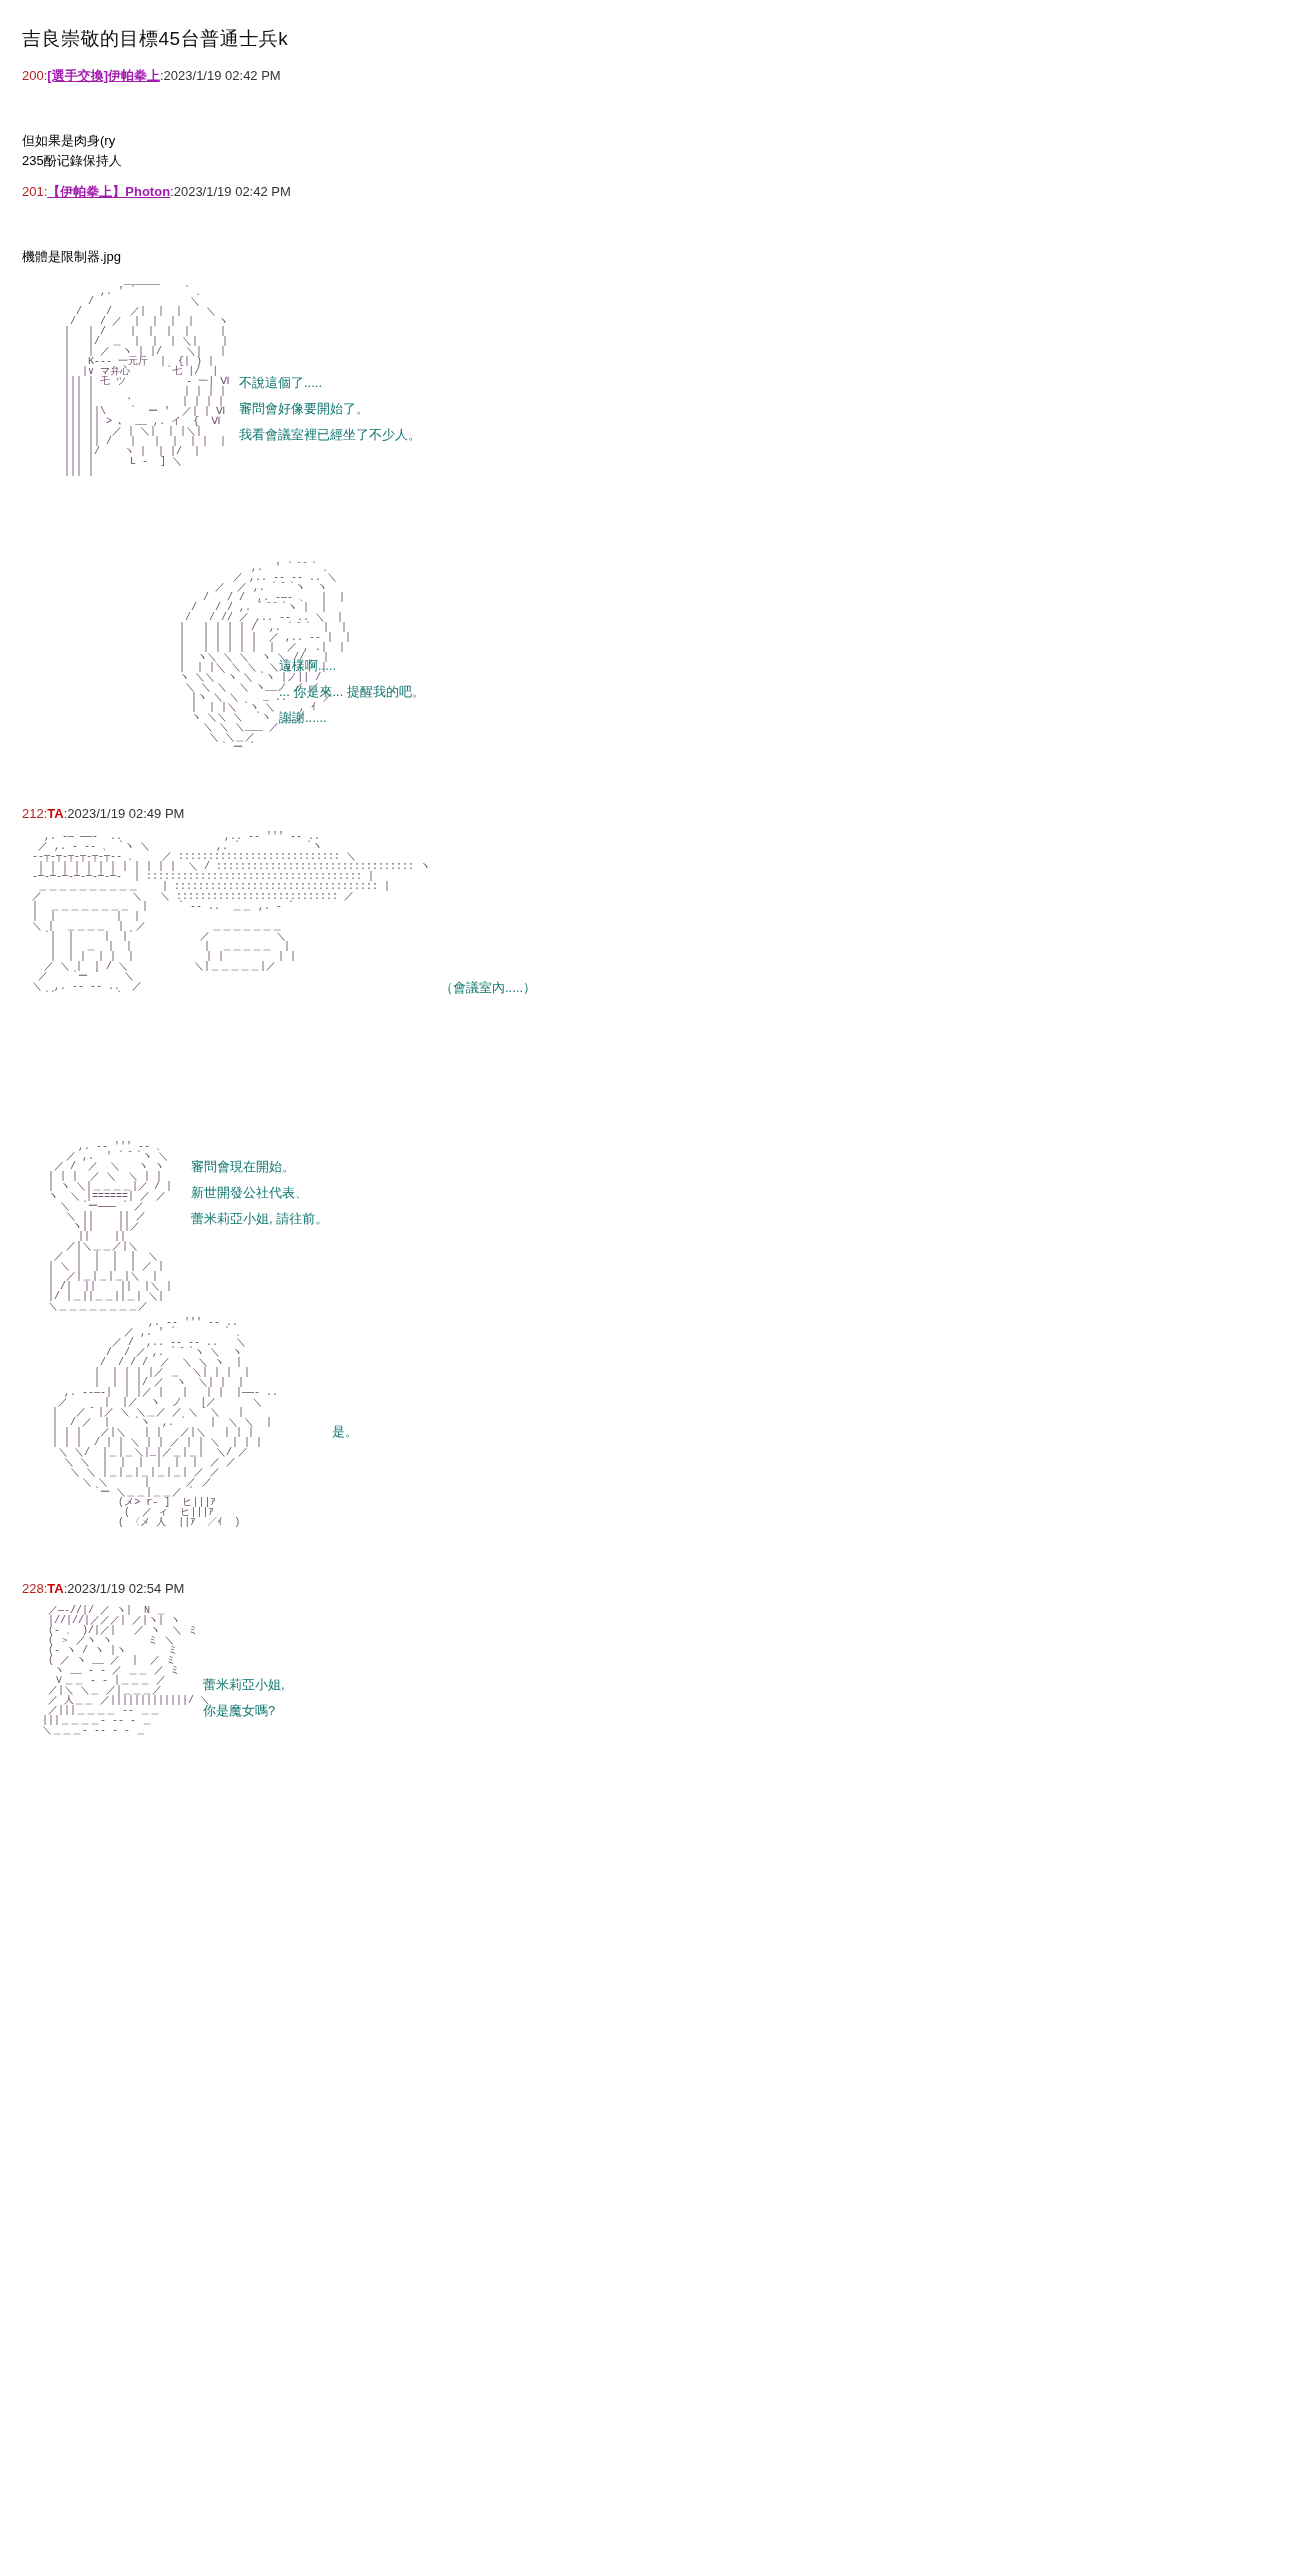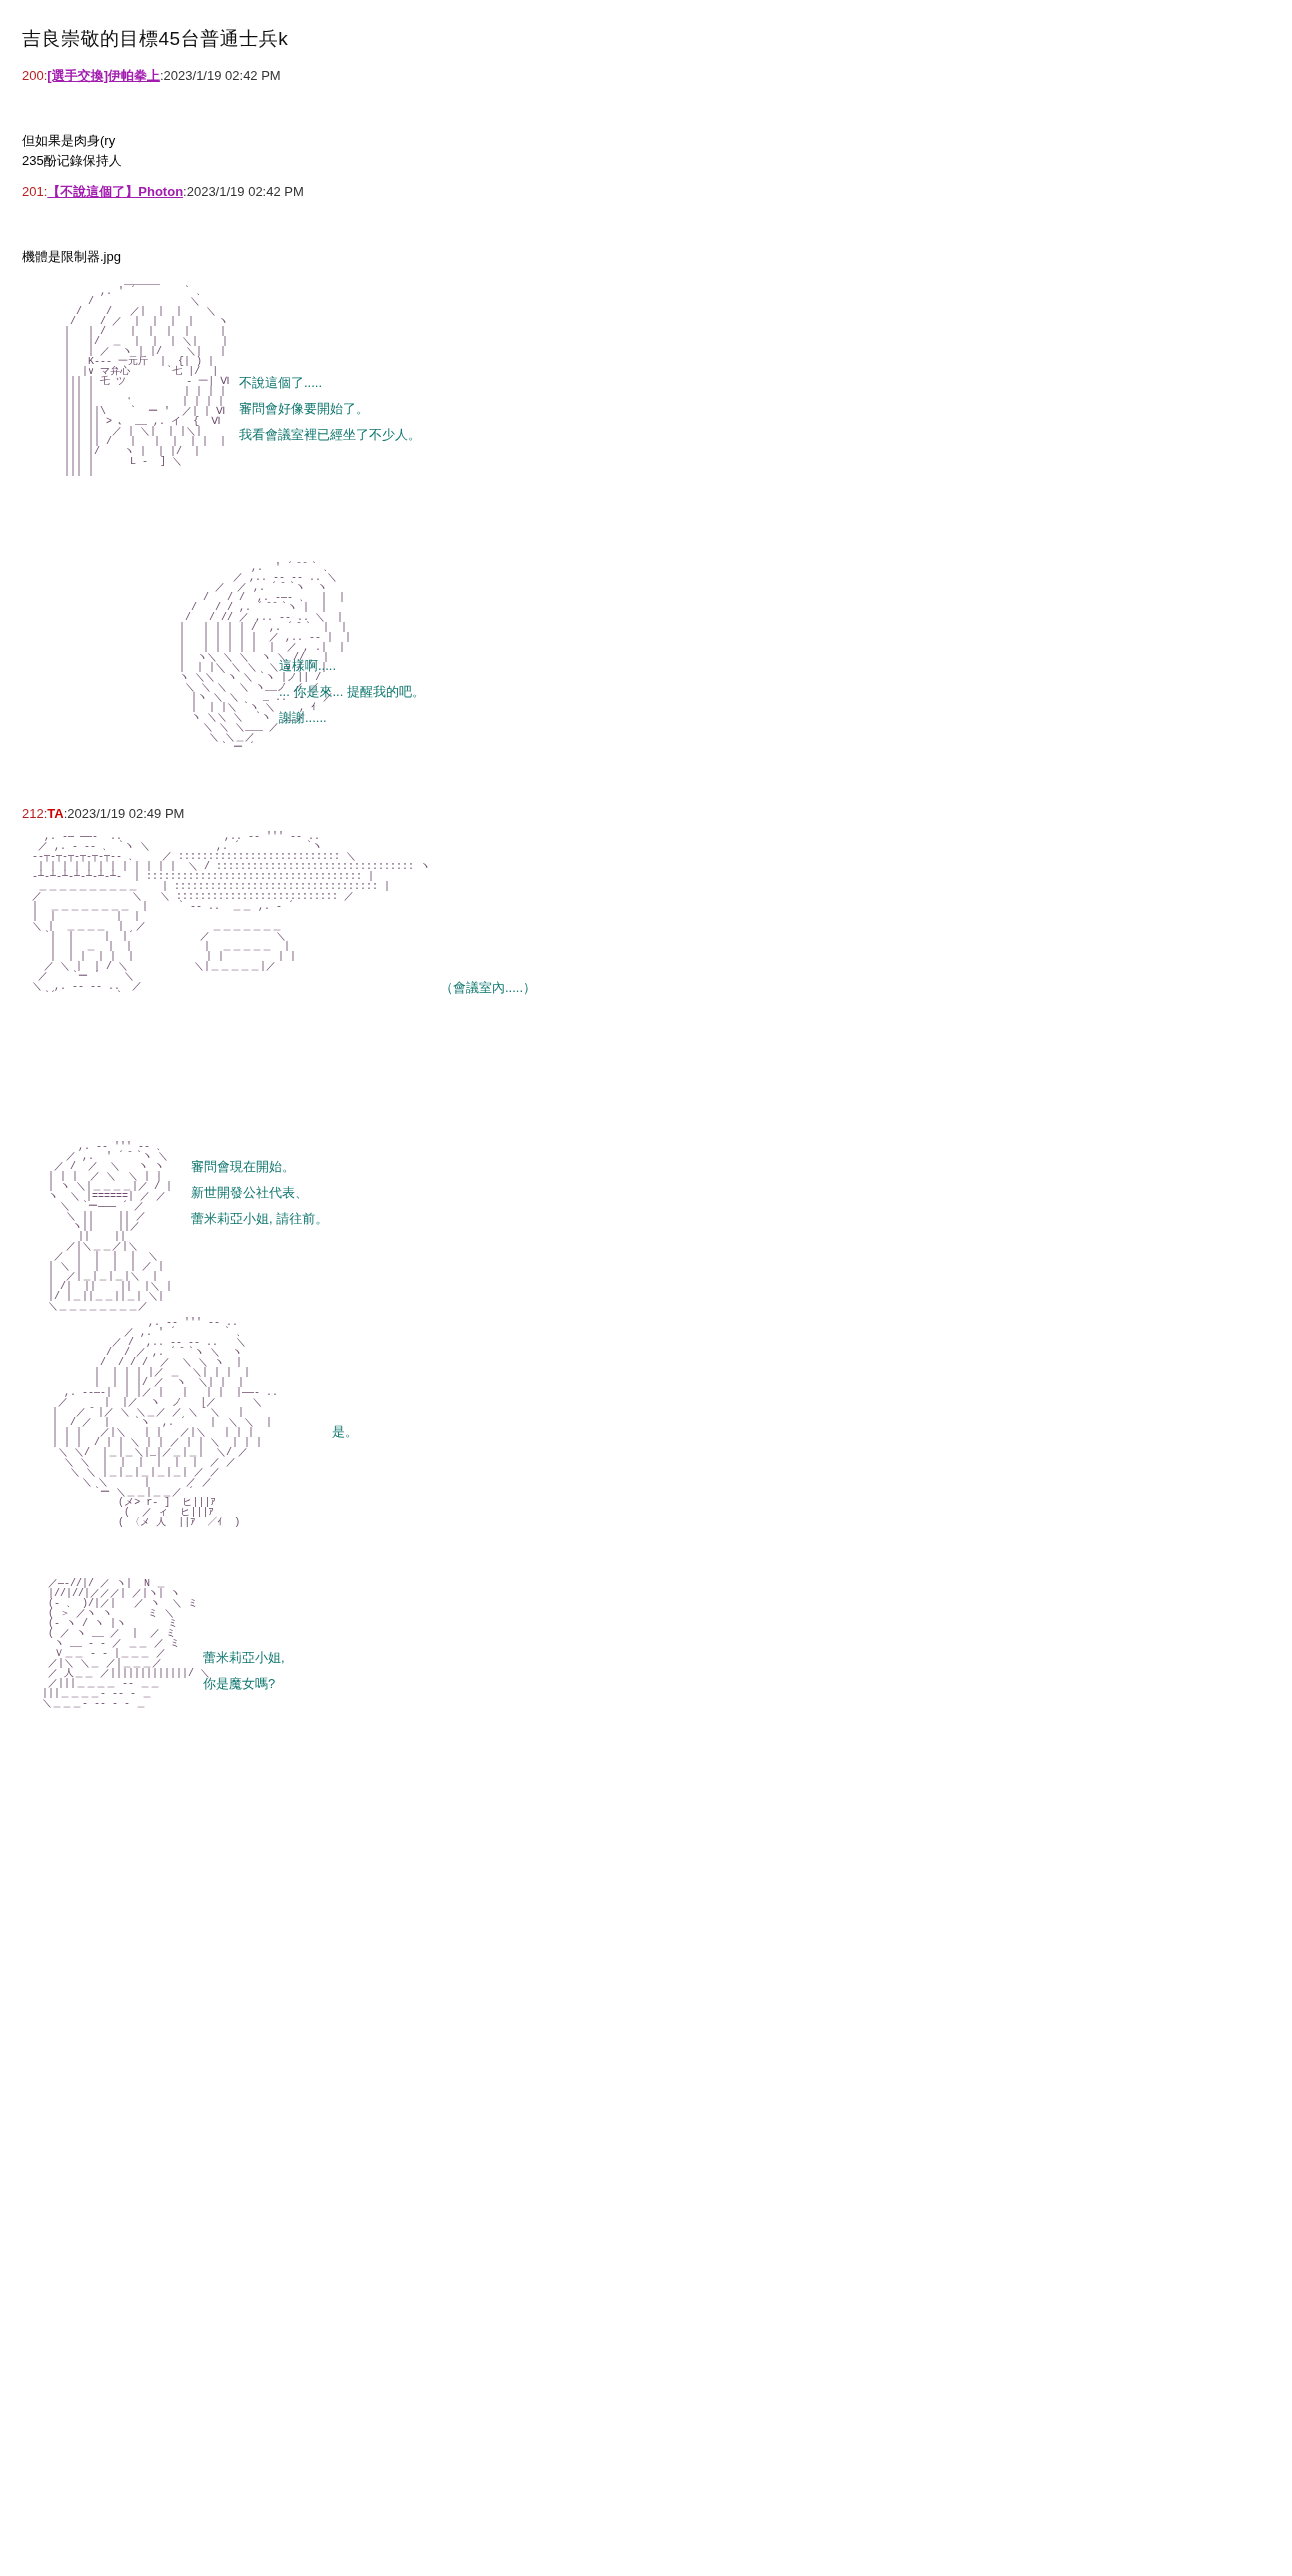--- a/index.html
+++ b/index.html
@@ -86,21 +86,21 @@
 
   <div class="post-head">
     <span class="post-num">200:</span><span class="post-name-link">[選手交換]伊帕拳上</span><span class="post-date">:</span><span class="post-date">2023/1/19 02:42 PM</span>
   </div>
   <div class="post-body">
     <div>但如果是肉身(ry</div>
     <div>235酚记錄保持人</div>
   </div>
 
   <div class="post-head">
-    <span class="post-num">201:</span><span class="post-name-link">【不說這個了】Photon</span><span class="post-date">:</span><span class="post-date">2023/1/19 02:42 PM</span>
+    <span class="post-num">201:</span><span class="post-name-link">【伊帕拳上】Photon</span><span class="post-date">:</span><span class="post-date">2023/1/19 02:42 PM</span>
   </div>
   <div class="post-body">
     <div>機體是限制器.jpg</div>
   </div>
 
 
   <div class="aa-block row" style="height:274px;">
     <pre class="aa" style="padding-left:18px;">              ______
           ,. ' ´        ` 、
         /                ＼
@@ -217,20 +217,23 @@
   ＼ ＼  |  |  |  |  |  |  ／ ／
    ＼ ＼ |＿|＿|＿|＿|＿| ／ ／
      ＼ ＼      |      ／ ／
        `ー ＼＿＿|＿＿／ ´
            (メ&gt; r‐ ]  ヒ|||ｱ
             (  ／ ィ  ヒ|||ｱ
            ( 〈メ 人  ||ｱ  ／ｲ  )</pre>
     <div class="dialogue" style="left:320px; top:107px;">是。</div>
   </div>
 
+  <div class="post-head">
+    <span class="post-num">228:</span><span class="post-name">TA</span><span class="post-date">:</span><span class="post-date">2023/1/19 02:54 PM</span>
+  </div>
 
   <div class="aa-block row" style="height:169px;">
     <pre class="aa" style="padding-left:14px;">  ／―‐//|/ ／ ヽ|  N ＿
   |//|//|／／／| ／|ヽ| ヽ
   (‐ 、 )/|／|   ／ ヽ  ＼ ミ
   ( ＞ ／ヽ ヽ      ミ ＼
   (‐ ヽ / ヽ |ヽ       ミ
   ( ／ ヽ __ ／  |  ／ ミ
    ヽ __ ‐ ‐ ／ ＿＿ ／ ミ
    Ｖ＿＿ ‐ ‐ |＿＿＿ ／

